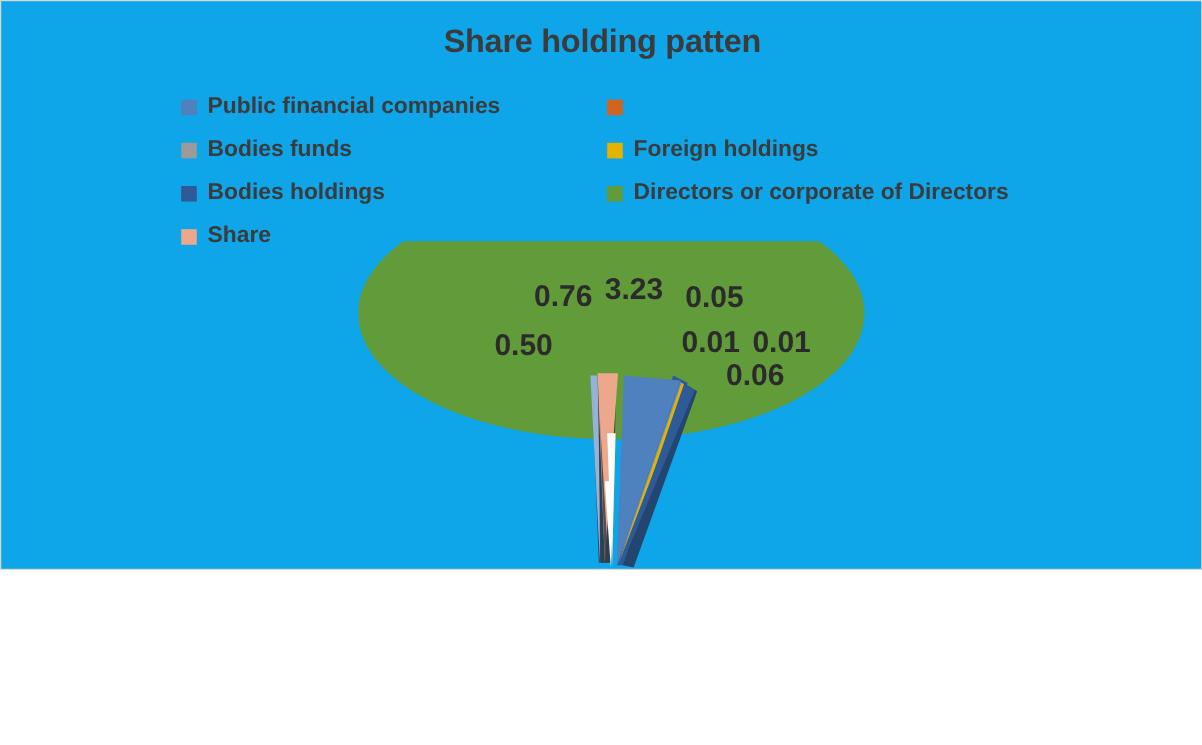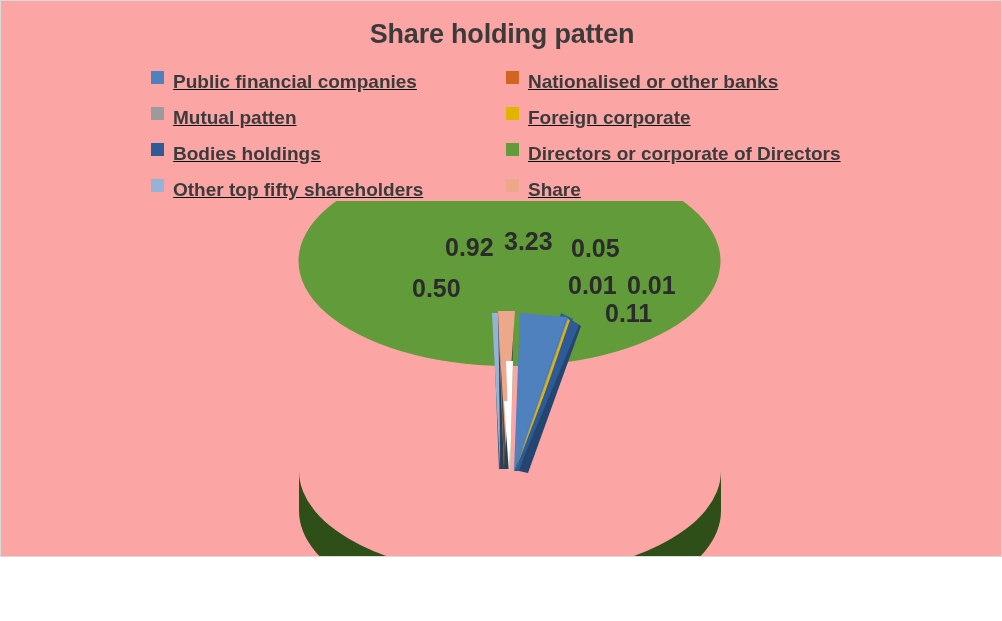--- a/index.html
+++ b/index.html
@@ -6,22 +6,22 @@
     margin: 0;
     padding: 0;
     background: #ffffff;
   }
   body {
     font-family: "Liberation Sans", sans-serif;
   }
   #chart-frame {
     position: relative;
     width: 1002px;
-    height: 557px;
-    background: #fca5a5;
+    height: 475px;
+    background: #0ea5e9;
     border: 1px solid #d9d9d9;
     box-sizing: border-box;
     overflow: hidden;
   }
   #chart-title {
     position: absolute;
     top: 18px;
     left: 0;
     width: 1002px;
     text-align: center;
@@ -35,22 +35,22 @@
     top: 70px;
     left: 150px;
     width: 730px;
     display: grid;
     grid-template-columns: 355px 375px;
     grid-auto-rows: 36px;
     align-items: center;
   }
   .legend-item {
     display: flex;
+    align-items: center;
     height: 36px;
-    text-decoration: underline;
   }
   .legend-swatch {
     width: 13px;
     height: 13px;
     flex: 0 0 13px;
     margin-right: 9px;
   }
   .legend-label {
     font-size: 19px;
     font-weight: bold;
@@ -86,47 +86,42 @@
 
   <div id="legend">
 
     <div class="legend-item">
       <span class="legend-swatch" style="background:#4E81BD"></span>
       <span class="legend-label">Public financial companies</span>
     </div>
 
     <div class="legend-item">
       <span class="legend-swatch" style="background:#D3641F"></span>
-      <span class="legend-label">Nationalised or other banks</span>
     </div>
 
     <div class="legend-item">
       <span class="legend-swatch" style="background:#9B9B9B"></span>
-      <span class="legend-label">Mutual patten</span>
+      <span class="legend-label">Bodies funds</span>
     </div>
 
     <div class="legend-item">
       <span class="legend-swatch" style="background:#E3B300"></span>
-      <span class="legend-label">Foreign corporate</span>
+      <span class="legend-label">Foreign holdings</span>
     </div>
 
     <div class="legend-item">
       <span class="legend-swatch" style="background:#2E5B98"></span>
       <span class="legend-label">Bodies holdings</span>
     </div>
 
     <div class="legend-item">
       <span class="legend-swatch" style="background:#629B3A"></span>
       <span class="legend-label">Directors or corporate of Directors</span>
     </div>
 
-    <div class="legend-item">
-      <span class="legend-swatch" style="background:#95B3D7"></span>
-      <span class="legend-label">Other top fifty shareholders</span>
-    </div>
 
     <div class="legend-item">
       <span class="legend-swatch" style="background:#EDA78B"></span>
       <span class="legend-label">Share</span>
     </div>
 
   </div>
 
   <div id="plot-area">
 
@@ -176,28 +171,28 @@
         <path d="M 519,268 L 572,120 L 574,121 Z" fill="#C0504E" opacity="0.0"></path>
         <path d="M 520,268 L 574,121 L 576,122 Z" fill="#9B9B9B" opacity="0.0"></path>
 
         <path d="M 509,272 L 505,160 L 512,160 Z" fill="#ffffff"></path>
         <path d="M 508,272 L 503,200 L 510,200 Z" fill="#ffffff"></path>
       </g>
     </svg>
 
     <div class="data-label" style="left:411px; top:73px;">0.50</div>
 
-    <div class="data-label" style="left:444px; top:32px;">0.92</div>
+    <div class="data-label" style="left:444px; top:32px;">0.76</div>
 
     <div class="data-label" style="left:503px; top:26px;">3.23</div>
 
     <div class="data-label" style="left:570px; top:33px;">0.05</div>
 
     <div class="data-label" style="left:567px; top:70px;">0.01</div>
 
     <div class="data-label" style="left:626px; top:70px;">0.01</div>
 
-    <div class="data-label" style="left:604px; top:98px;">0.11</div>
+    <div class="data-label" style="left:604px; top:98px;">0.06</div>
 
     <div class="data-label" style="left:258px; top:362px;">52.33</div>
 
   </div>
 </div>
 
 </body></html>

